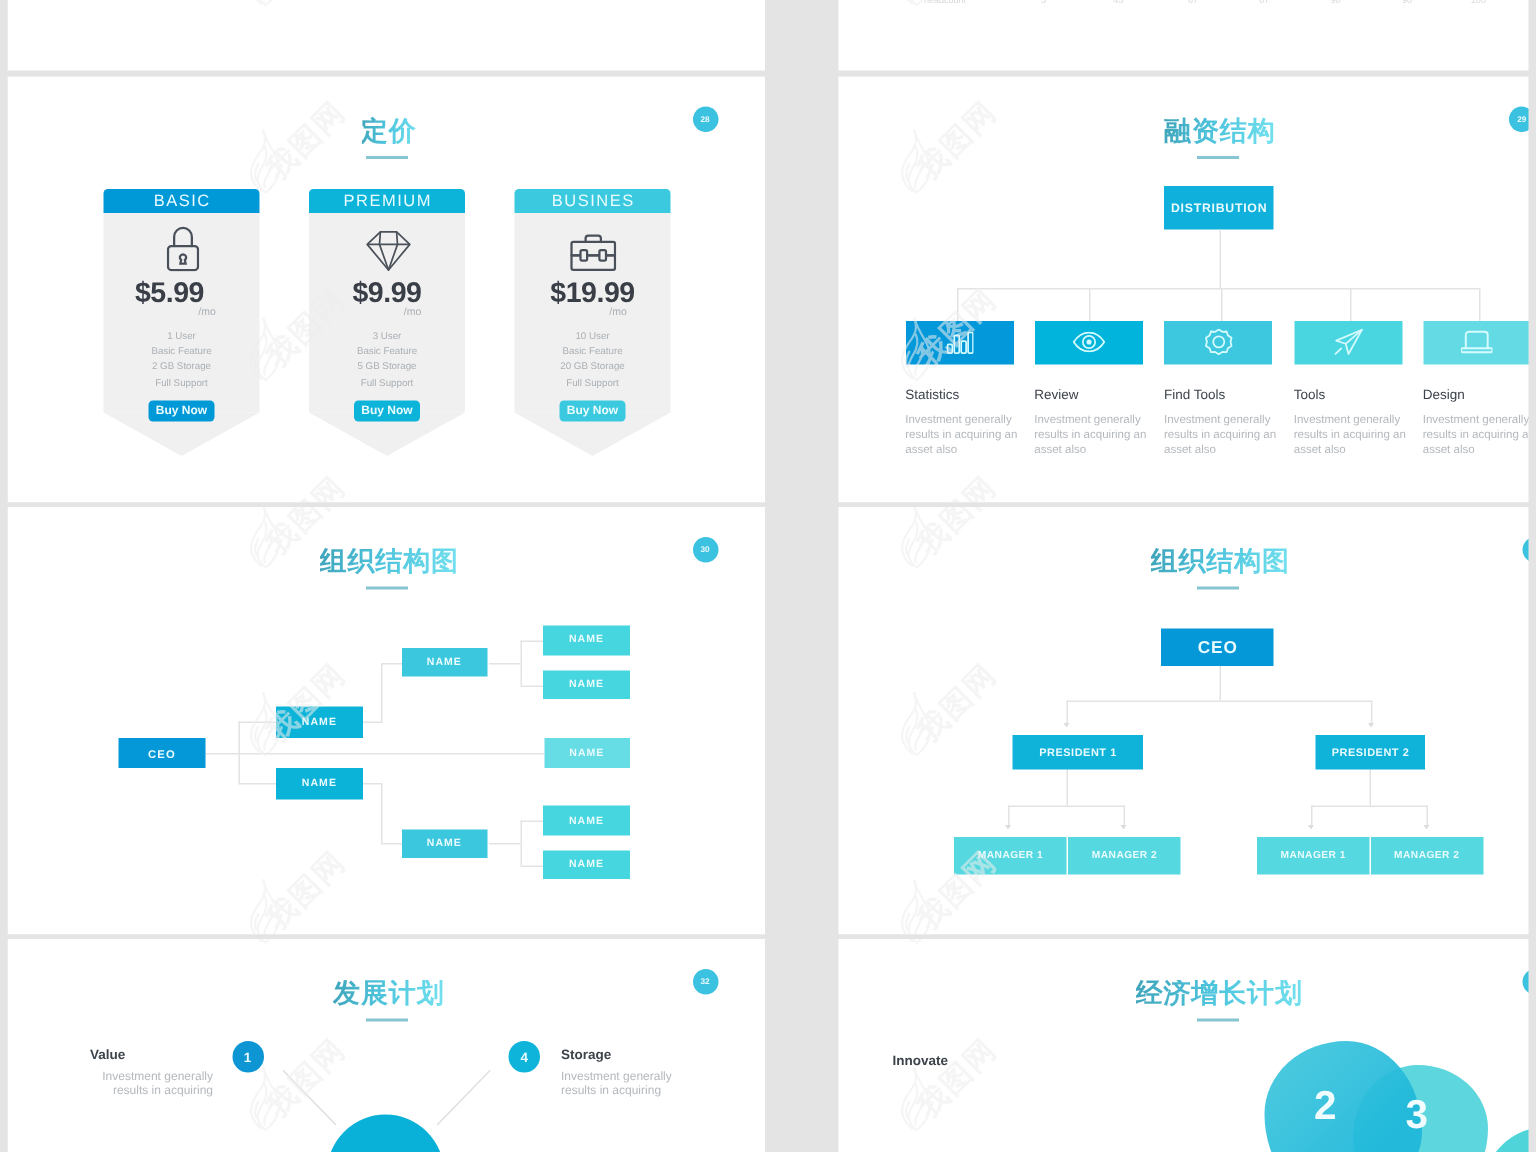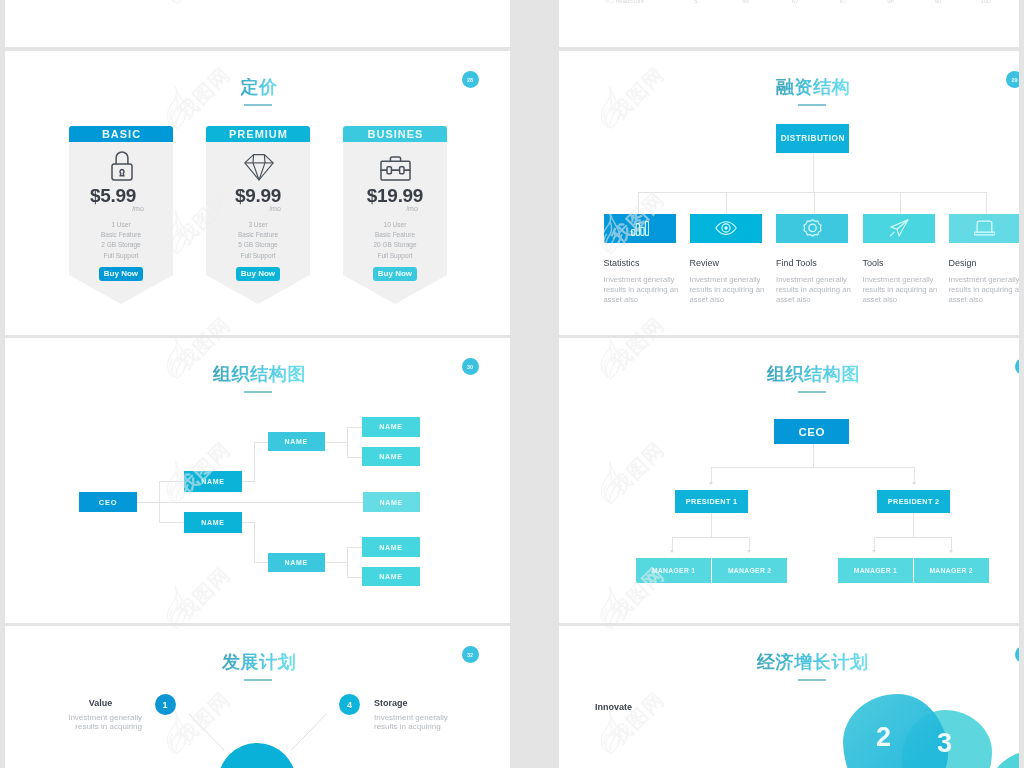--- a/index.html
+++ b/index.html
@@ -11,21 +11,21 @@
   .r1{top:51px;height:284px;}
   .r2{top:338px;height:285px;}
   .r3{top:626px;height:285px;}
   .wm{position:absolute;left:0;top:0;width:1024px;height:768px;pointer-events:none;z-index:60;}
   .badge{position:absolute;border-radius:50%;background:#3bc2e0;color:#e8f9fd;
     display:flex;align-items:center;justify-content:center;font-size:5.5px;font-weight:700;}
   .cjk{position:absolute;font-size:18px;font-weight:700;letter-spacing:0.6px;white-space:nowrap;line-height:1;
     background:linear-gradient(100deg,#3fa4ba 0%,#4ec4dd 45%,#73e1ef 100%);
     -webkit-background-clip:text;background-clip:text;color:transparent;}
   .rule{position:absolute;height:1.5px;background:#86c5d2;}
-  .phead{position:absolute;border-radius:3px 3px 0 0;color:#e9fbff;font-size:11px;font-weight:700;
+  .phead{position:absolute;border-radius:3px 3px 0 0;color:#e9fbff;font-size:11px;font-weight:400;
      letter-spacing:1.0px;display:flex;align-items:center;justify-content:center;text-indent:1.0px;text-align:right;}
   .pbody{position:absolute;background:#f0f0f0;}
   .ptip{position:absolute;width:0;height:0;border-style:solid;border-color:#f0f0f0 transparent transparent transparent;}
   .price{position:absolute;text-align:center;font-size:19px;font-weight:700;color:#3a3f47;letter-spacing:-0.3px;line-height:1;}
   .per{position:absolute;text-align:center;font-size:7px;color:#a9aeb3;line-height:1;}
   .feat{position:absolute;text-align:center;font-size:6.5px;color:#aaafb4;line-height:1;}
   .buy{position:absolute;border-radius:3px;color:#eafcff;font-size:8px;font-weight:700;
      display:flex;align-items:center;justify-content:center;}
   .box{position:absolute;display:flex;align-items:center;justify-content:center;color:#eafbff;font-weight:700;}
   .ln{position:absolute;background:#e3e3e3;}
@@ -249,38 +249,38 @@
     <div style="position:absolute;left:110.89999999999998px;top:211.5px;width:0;height:0;border-style:solid;border-width:3.5px 2.5px 0 2.5px;border-color:#dcdcdc transparent transparent transparent;"></div>
     <div class="ln" style="left:190.29999999999995px;top:198.5px;width:1px;height:13px;"></div>
     <div style="position:absolute;left:188.29999999999995px;top:211.5px;width:0;height:0;border-style:solid;border-width:3.5px 2.5px 0 2.5px;border-color:#dcdcdc transparent transparent transparent;"></div>
     <div class="ln" style="left:354px;top:175px;width:1px;height:23.5px;"></div>
     <div class="ln" style="left:314.6px;top:198.5px;width:78px;height:1px;"></div>
     <div class="ln" style="left:314.9px;top:198.5px;width:1px;height:13px;"></div>
     <div style="position:absolute;left:312.9px;top:211.5px;width:0;height:0;border-style:solid;border-width:3.5px 2.5px 0 2.5px;border-color:#dcdcdc transparent transparent transparent;"></div>
     <div class="ln" style="left:392.29999999999995px;top:198.5px;width:1px;height:13px;"></div>
     <div style="position:absolute;left:390.29999999999995px;top:211.5px;width:0;height:0;border-style:solid;border-width:3.5px 2.5px 0 2.5px;border-color:#dcdcdc transparent transparent transparent;"></div>
     <div class="box" style="left:215px;top:81px;width:75px;height:25px;background:#0498d8;font-size:11.5px;letter-spacing:0.6px;text-indent:0.6px;">CEO</div>
-    <div class="box" style="left:116px;top:152px;width:73px;height:23px;background:#0fb3d9;font-size:7.3px;letter-spacing:0.35px;text-indent:0.35px;">PRESIDENT 1</div>
+    <div class="box" style="left:116px;top:152px;width:87px;height:23px;background:#0fb3d9;font-size:7.3px;letter-spacing:0.35px;text-indent:0.35px;">PRESIDENT 1</div>
     <div class="box" style="left:318px;top:152px;width:73px;height:23px;background:#0fb3d9;font-size:7.3px;letter-spacing:0.35px;text-indent:0.35px;">PRESIDENT 2</div>
     <div class="box" style="left:77px;top:220px;width:75px;height:24.5px;background:#55d8e0;font-size:6.8px;letter-spacing:0.3px;text-indent:0.3px;">MANAGER 1</div>
     <div class="box" style="left:153px;top:220px;width:75px;height:24.5px;background:#55d8e0;font-size:6.8px;letter-spacing:0.3px;text-indent:0.3px;">MANAGER 2</div>
     <div class="box" style="left:278.79999999999995px;top:220px;width:75px;height:24.5px;background:#55d8e0;font-size:6.8px;letter-spacing:0.3px;text-indent:0.3px;">MANAGER 1</div>
     <div class="box" style="left:354.5px;top:220px;width:75px;height:24.5px;background:#55d8e0;font-size:6.8px;letter-spacing:0.3px;text-indent:0.3px;">MANAGER 2</div>
   </div>
 <div class="slide s1 r3">
     <div class="cjk" style="left:217px;top:27px;">发展计划</div>
     <div class="rule" style="left:238.5px;top:53px;width:28px;"></div>
     <div class="badge" style="left:456.5px;top:20px;width:17px;height:17px;">32</div>
     <svg style="position:absolute;left:0;top:0;width:505px;height:285px;">
       <line x1="183.6" y1="87.5" x2="219" y2="124" stroke="#e0e0e0" stroke-width="1"></line>
       <line x1="321.8" y1="87.5" x2="286.4" y2="124" stroke="#e0e0e0" stroke-width="1"></line>
     </svg>
     <div class="bigcircle" style="left:213px;top:117.29999999999995px;width:78px;height:78px;background:#09b0d8;"></div>
     <div class="stepnum" style="left:149.5px;top:68px;width:21px;height:21px;background:#0e96d4;">1</div>
-    <div class="steplabel" style="left:55px;top:72.5px;width:81px;text-align:center;">Value</div>
+    <div class="steplabel" style="left:55px;top:72.5px;width:81px;text-align:left;">Value</div>
     <div class="stepdesc" style="left:41px;top:86.5px;width:96px;text-align:right;white-space:nowrap;">
       <div>Investment generally</div>
       <div>results in acquiring</div>
     </div>
     <div class="stepnum" style="left:334px;top:68px;width:21px;height:21px;background:#0fb4da;">4</div>
     <div class="steplabel" style="left:369px;top:72.5px;">Storage</div>
     <div class="stepdesc" style="left:369px;top:86.5px;width:96px;text-align:left;white-space:nowrap;">
       <div>Investment generally</div>
       <div>results in acquiring</div>
     </div>

